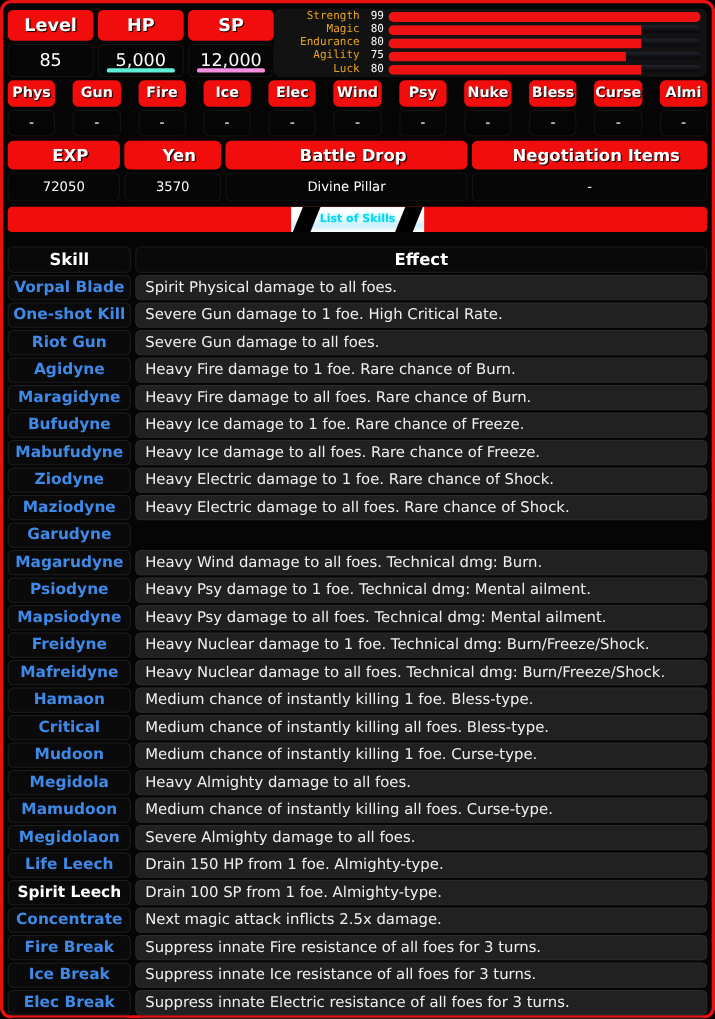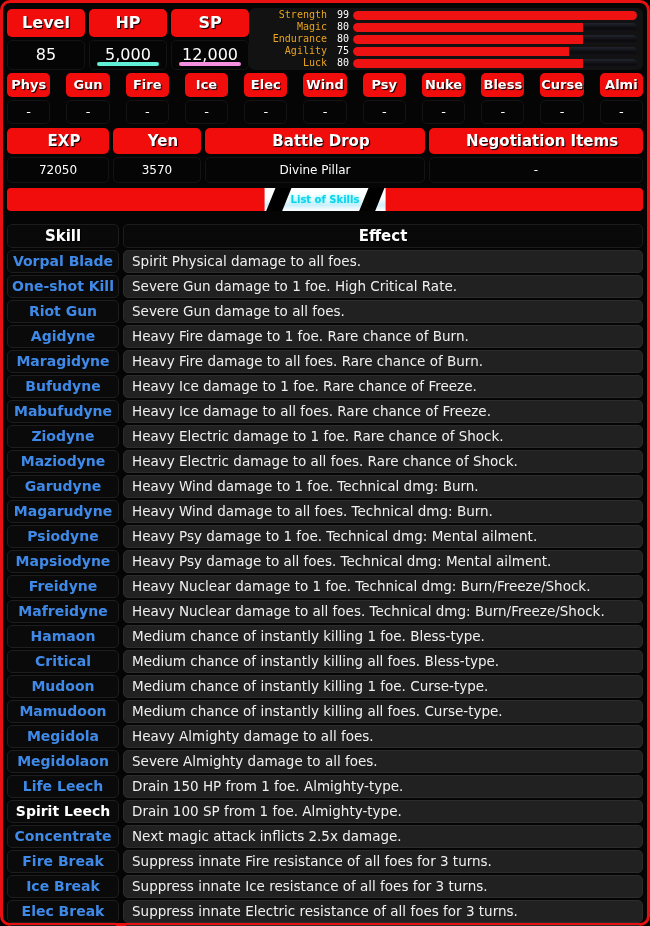--- a/index.html
+++ b/index.html
@@ -400,21 +400,20 @@
       <div class="srow">
         <div class="sname">Ziodyne</div>
         <div class="seffect">Heavy Electric damage to 1 foe. Rare chance of Shock.</div>
       </div>
       <div class="srow">
         <div class="sname">Maziodyne</div>
         <div class="seffect">Heavy Electric damage to all foes. Rare chance of Shock.</div>
       </div>
       <div class="srow">
         <div class="sname">Garudyne</div>
-        <div class="seffect">Heavy Wind damage to 1 foe. Technical dmg: Burn.</div>
       </div>
       <div class="srow">
         <div class="sname">Magarudyne</div>
         <div class="seffect">Heavy Wind damage to all foes. Technical dmg: Burn.</div>
       </div>
       <div class="srow">
         <div class="sname">Psiodyne</div>
         <div class="seffect">Heavy Psy damage to 1 foe. Technical dmg: Mental ailment.</div>
       </div>
       <div class="srow">
@@ -435,28 +434,28 @@
       </div>
       <div class="srow">
         <div class="sname">Critical</div>
         <div class="seffect">Medium chance of instantly killing all foes. Bless-type.</div>
       </div>
       <div class="srow">
         <div class="sname">Mudoon</div>
         <div class="seffect">Medium chance of instantly killing 1 foe. Curse-type.</div>
       </div>
       <div class="srow">
+        <div class="sname">Megidola</div>
+        <div class="seffect">Heavy Almighty damage to all foes.</div>
+      </div>
+      <div class="srow">
         <div class="sname">Mamudoon</div>
         <div class="seffect">Medium chance of instantly killing all foes. Curse-type.</div>
       </div>
       <div class="srow">
-        <div class="sname">Megidola</div>
-        <div class="seffect">Heavy Almighty damage to all foes.</div>
-      </div>
-      <div class="srow">
         <div class="sname">Megidolaon</div>
         <div class="seffect">Severe Almighty damage to all foes.</div>
       </div>
       <div class="srow">
         <div class="sname">Life Leech</div>
         <div class="seffect">Drain 150 HP from 1 foe. Almighty-type.</div>
       </div>
       <div class="srow">
         <div class="sname white">Spirit Leech</div>
         <div class="seffect">Drain 100 SP from 1 foe. Almighty-type.</div>

